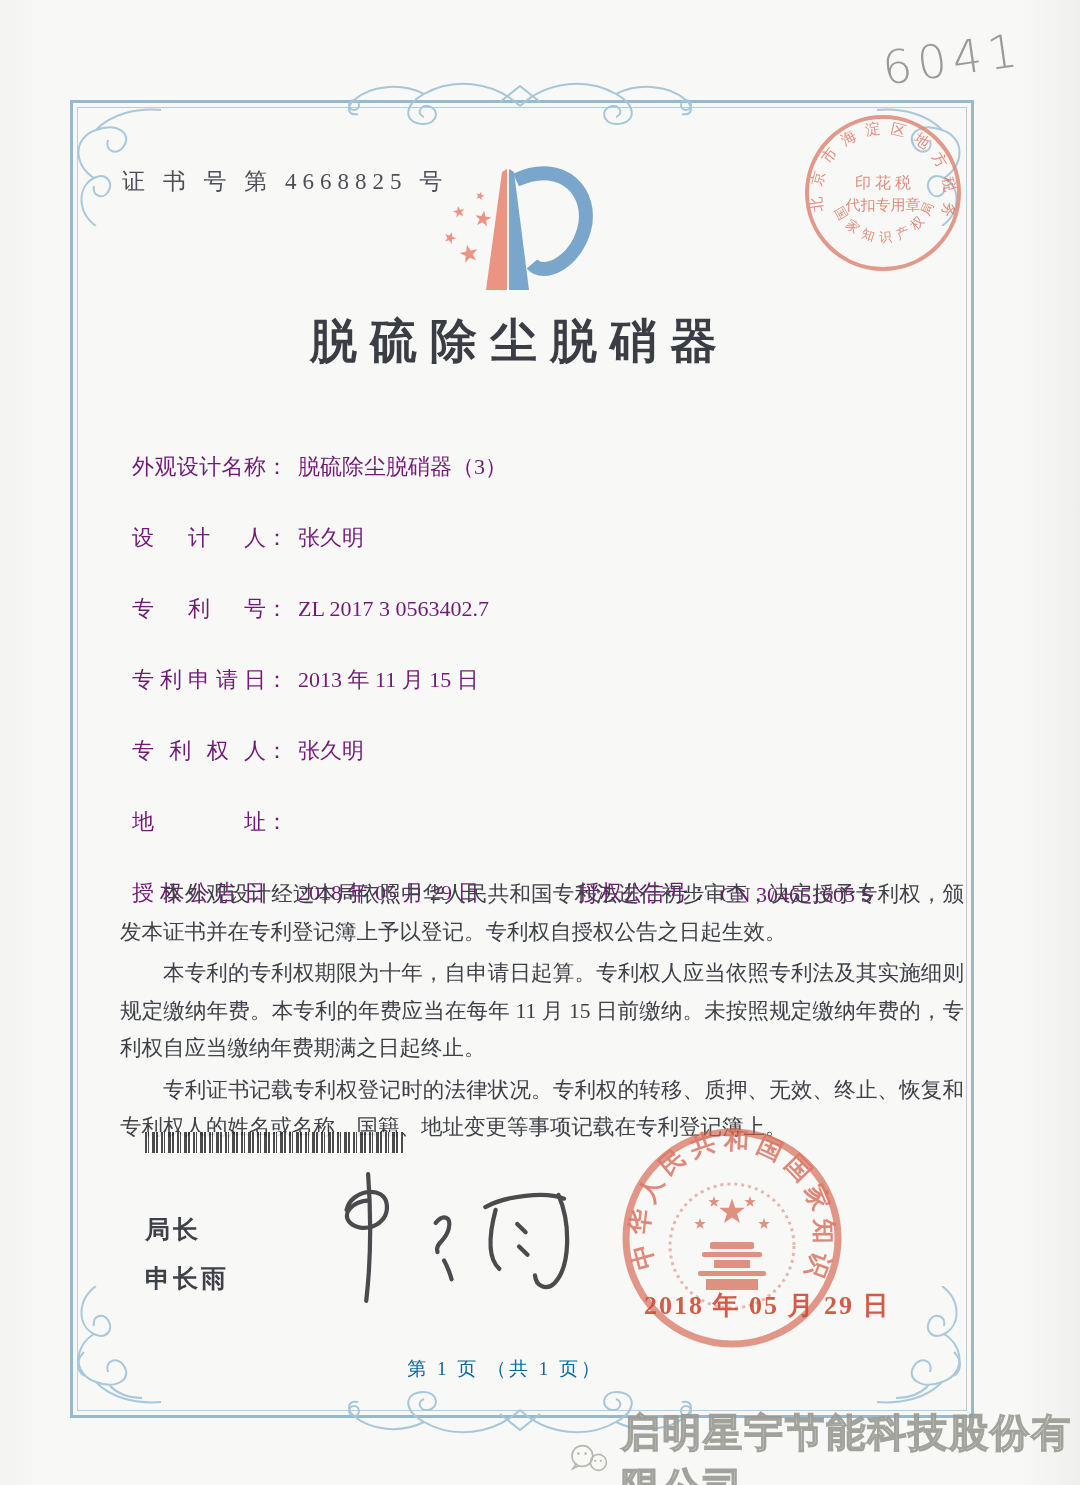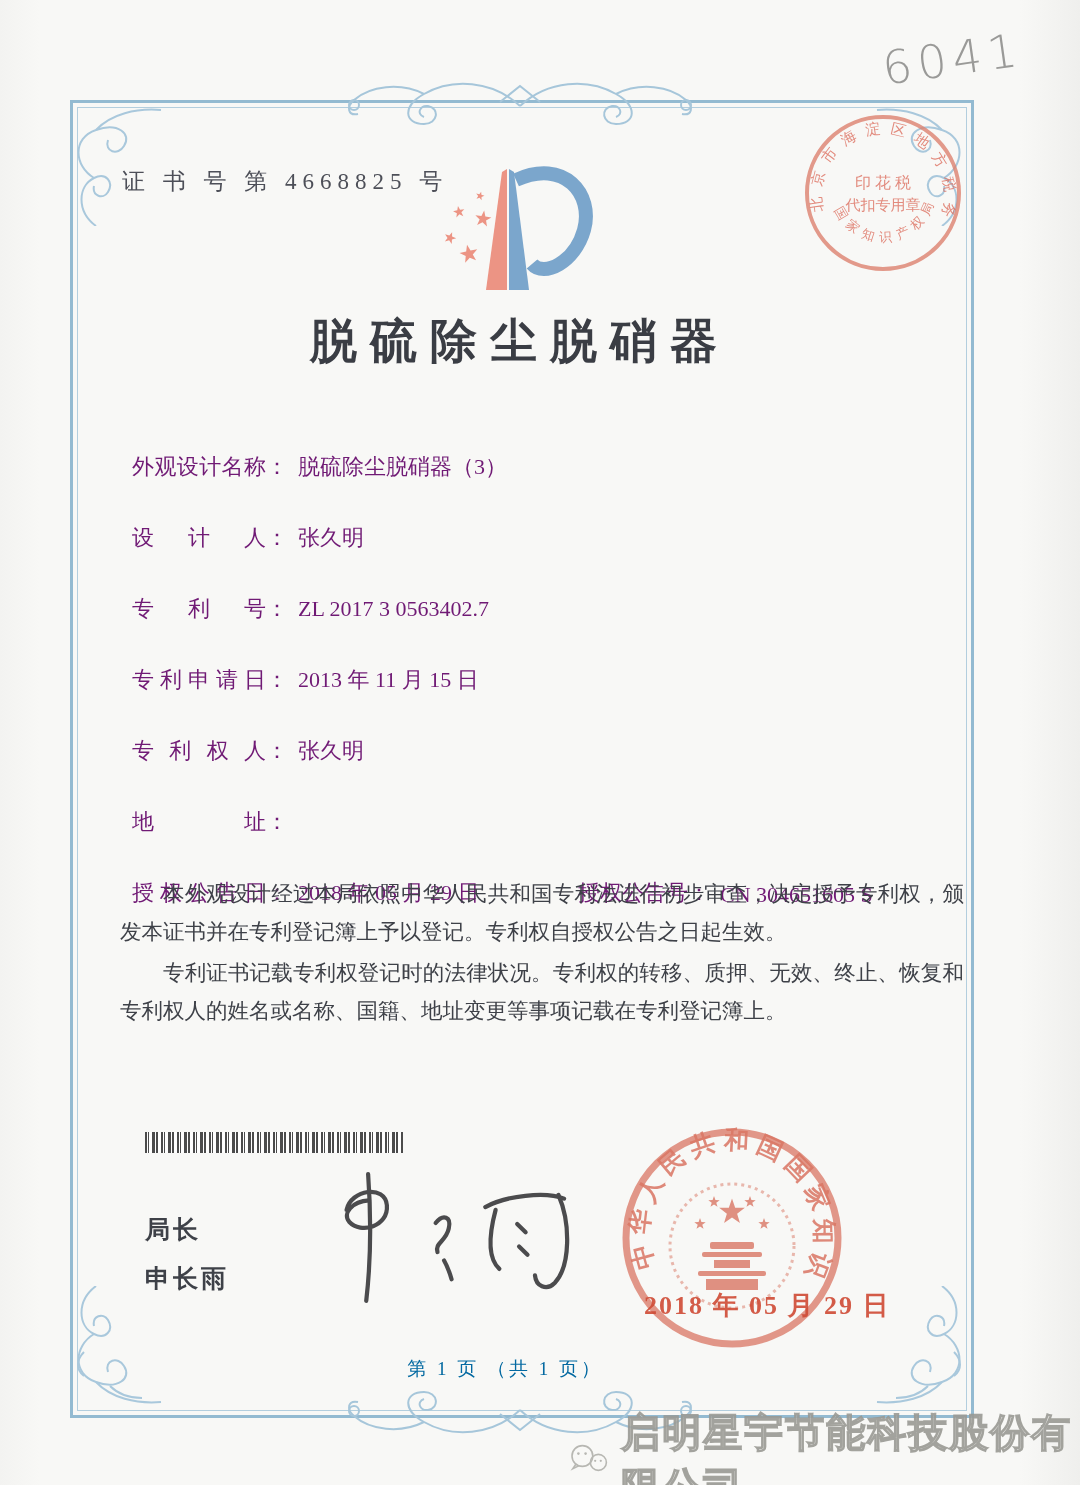--- a/index.html
+++ b/index.html
@@ -210,20 +210,21 @@
     <span class="fcol">
       <span>授权公告号</span>
         <span class="fsep">：</span>
         <span>CN 304651605 S</span>
     </span>
   </div>
 </div>
 
 <div class="paragraphs">
   <p>本外观设计经过本局依照中华人民共和国专利法进行初步审查，决定授予专利权，颁发本证书并在专利登记簿上予以登记。专利权自授权公告之日起生效。</p>
+  <p>本专利的专利权期限为十年，自申请日起算。专利权人应当依照专利法及其实施细则规定缴纳年费。本专利的年费应当在每年 11 月 15 日前缴纳。未按照规定缴纳年费的，专利权自应当缴纳年费期满之日起终止。</p>
   <p>专利证书记载专利权登记时的法律状况。专利权的转移、质押、无效、终止、恢复和专利权人的姓名或名称、国籍、地址变更等事项记载在专利登记簿上。</p>
 </div>
 
 <div class="barcode"></div>
 
 <div class="signer">
   <div>局长</div>
   <div>申长雨</div>
 </div>
 

